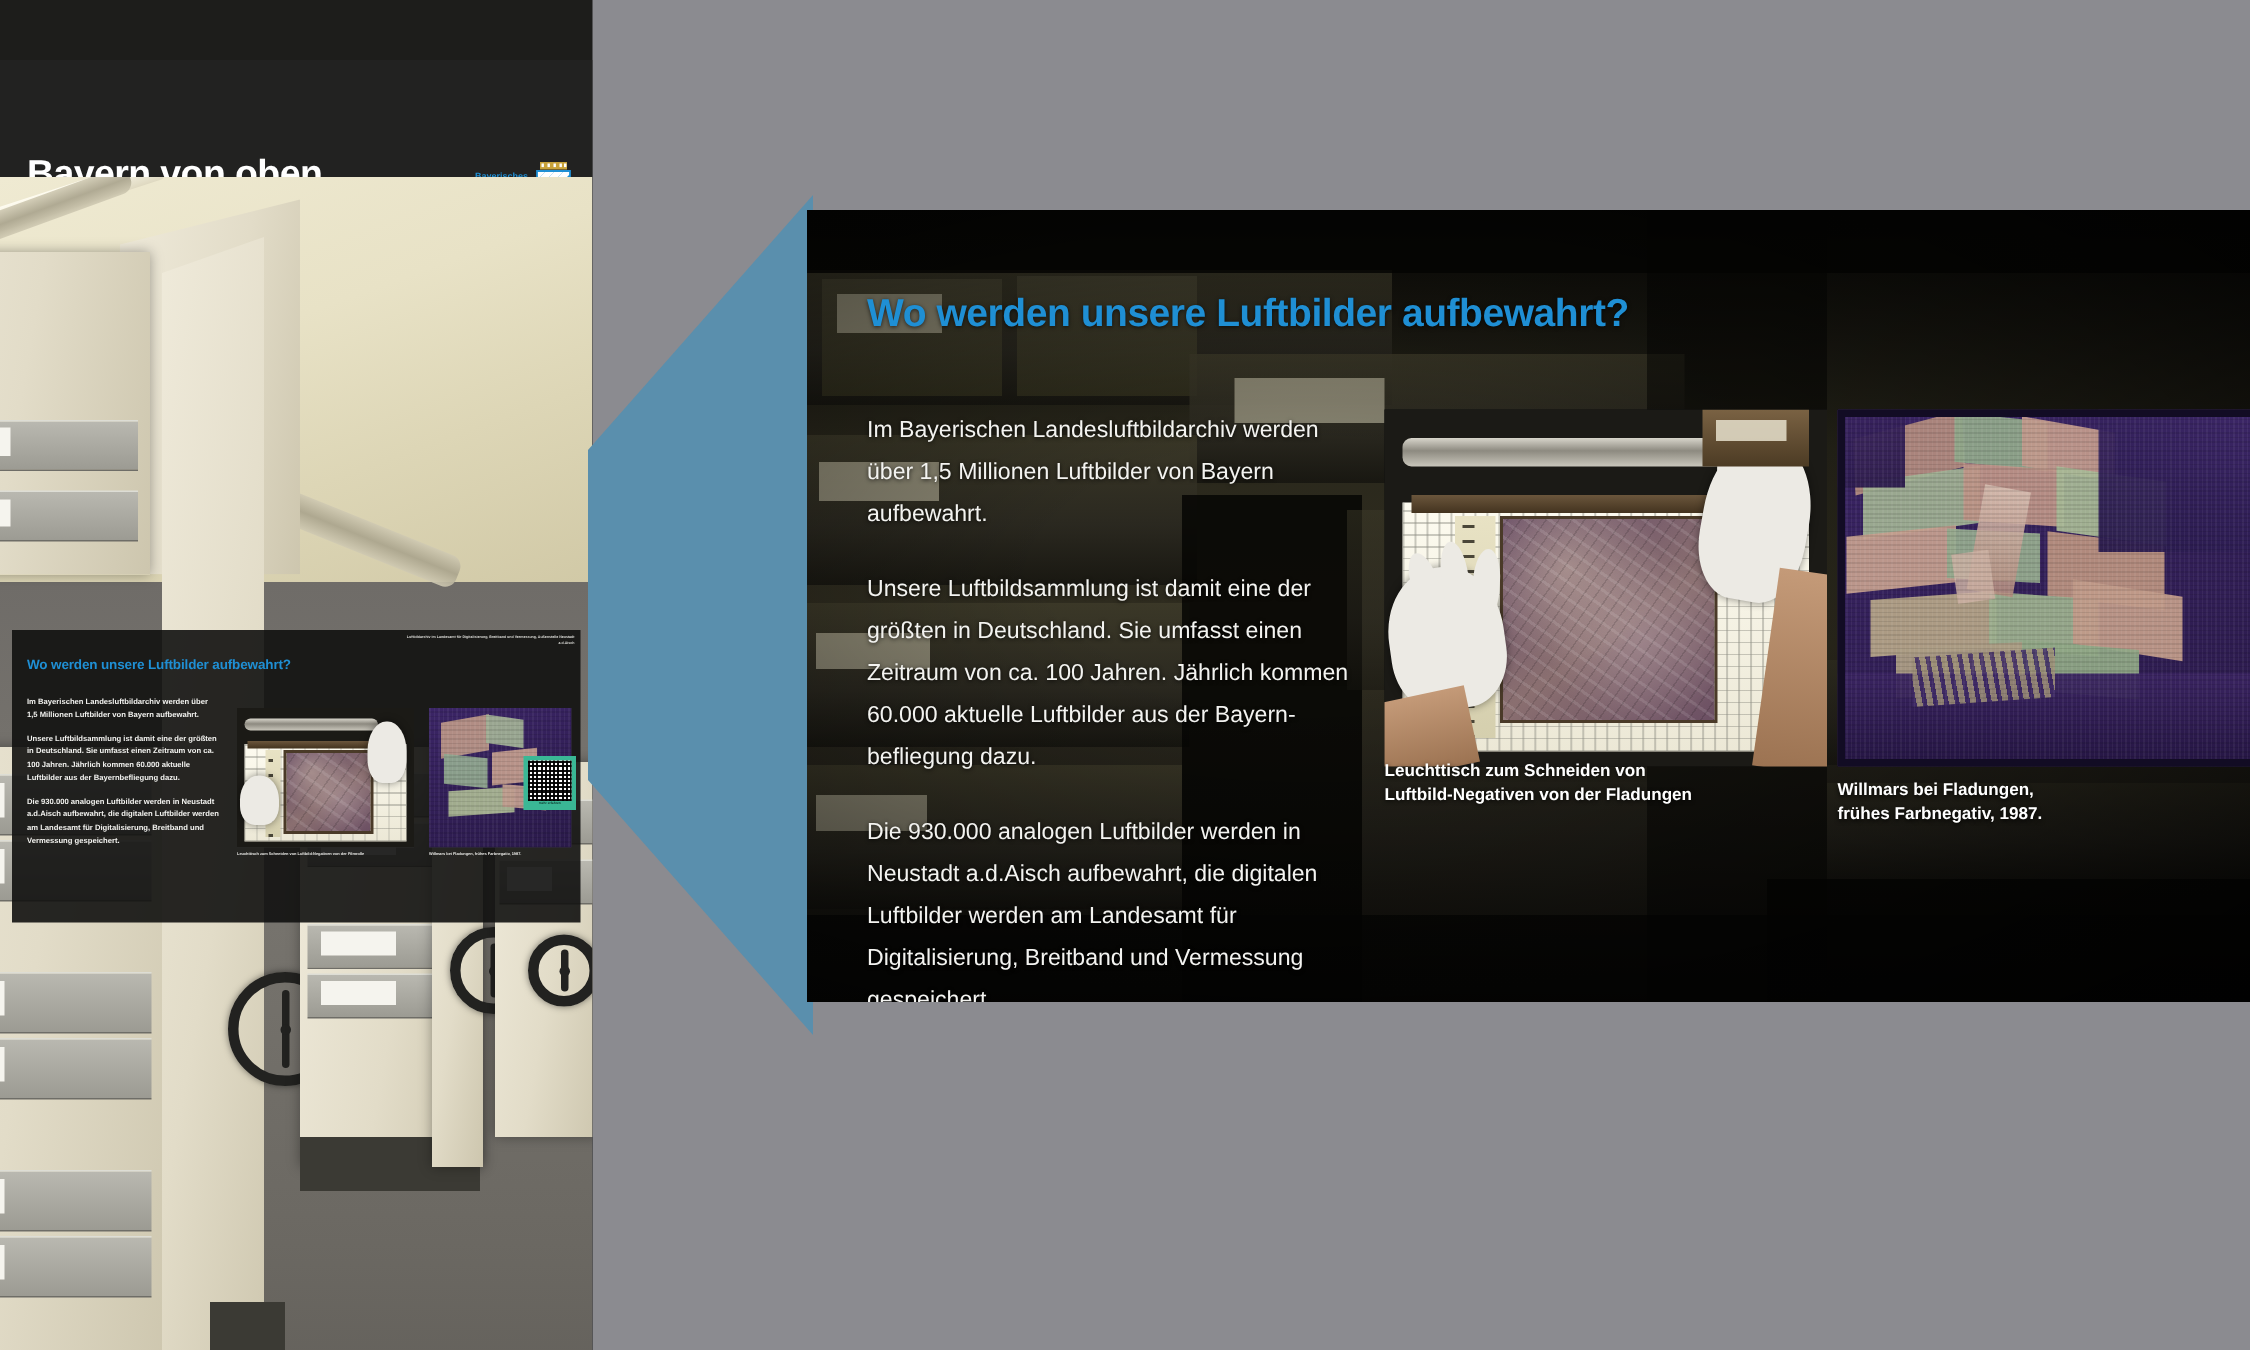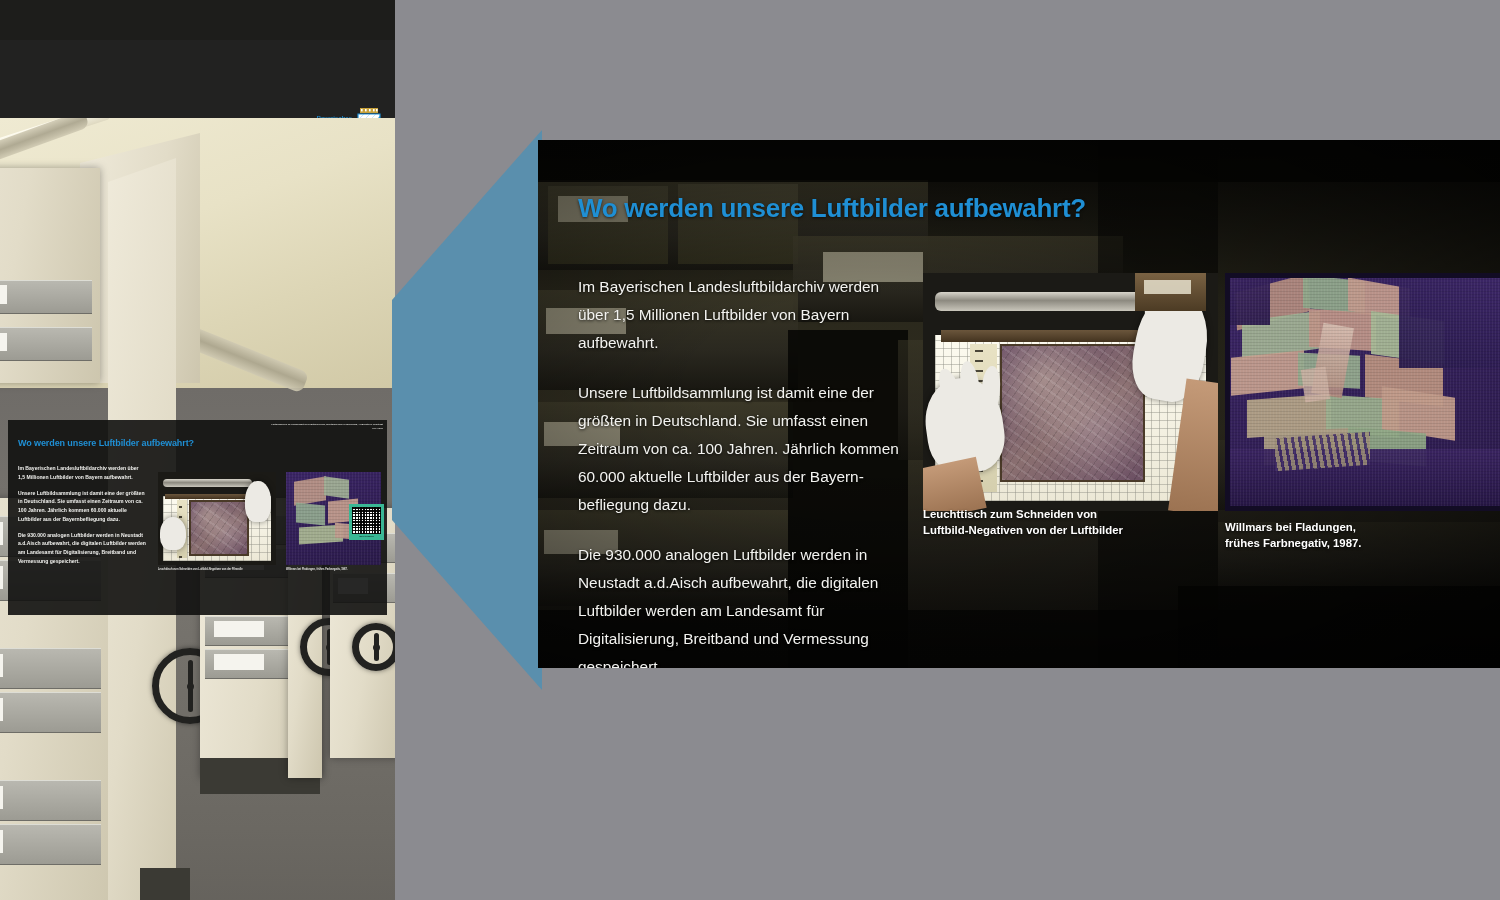--- a/index.html
+++ b/index.html
@@ -261,20 +261,21 @@
   .ir-border{
     position:absolute;inset:0;border:5px solid #120c24;box-sizing:border-box;
   }
 </style>
 </head>
 <body>
 
 <div class="poster">
 
   <div class="poster-header">
+    <div class="poster-title">Bayern von oben</div>
     <div class="poster-sub">Archiv</div>
 
     <div class="logo-wrap">
       <div class="logo-text">
         <div>Bayerisches</div>
         <div>Landesluftbildzentrum</div>
       </div>
       <div class="logo-shield">
         <svg width="24" height="28" viewBox="0 0 24 28">
           <rect x="3" y="0" width="18" height="5" fill="#c8a23a"></rect>
@@ -494,21 +495,21 @@
       <div class="lb-finger" style="left:76%;top:4%;width:6%;height:16%;transform:rotate(16deg);"></div>
       <div class="lb-finger" style="left:83%;top:2%;width:6%;height:16%;transform:rotate(8deg);"></div>
       <div class="lb-arm" style="left:86%;top:46%;width:20%;height:56%;transform:rotate(8deg);"></div>
 
       <div style="position:absolute;left:72%;top:0;width:24%;height:16%;background:linear-gradient(180deg,#7a6243,#4c3b24);"></div>
       <div style="position:absolute;left:75%;top:3%;width:16%;height:6%;background:#e6e1cd;opacity:.85;"></div>
     </div>
   </div>
   <div class="photo-cap" style="left:385px;top:366px;width:300px;">
     <div>Leuchttisch zum Schneiden von</div>
-    <div>Luftbild-Negativen von der Luftbilder</div>
+    <div>Luftbild-Negativen von der Fladungen</div>
   </div>
 
   <div class="photo" style="left:687px;top:133px;width:280px;height:238px;">
     <div class="ir">
       <div class="ir-forest" style="left:0;top:0;width:100%;height:100%;"></div>
 
       <div class="ir-f" style="left:4%;top:4%;width:26%;height:16%;background:#b08a7d;transform:skewY(-12deg) rotate(-3deg);"></div>
       <div class="ir-f" style="left:28%;top:2%;width:22%;height:14%;background:#8fa68a;transform:skewY(6deg);"></div>
       <div class="ir-f" style="left:44%;top:4%;width:22%;height:14%;background:#c0998b;transform:skewY(10deg);"></div>
       <div class="ir-f" style="left:6%;top:18%;width:28%;height:16%;background:#9fb092;transform:skewY(-8deg);"></div>

